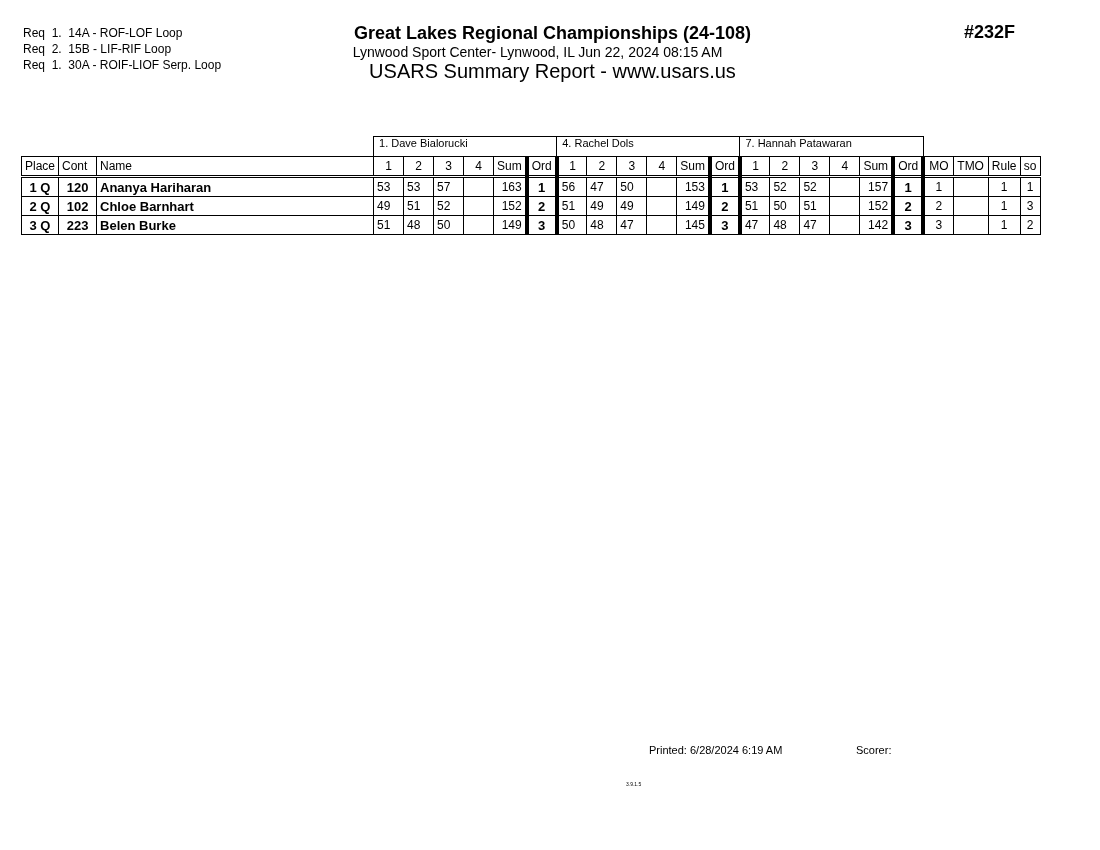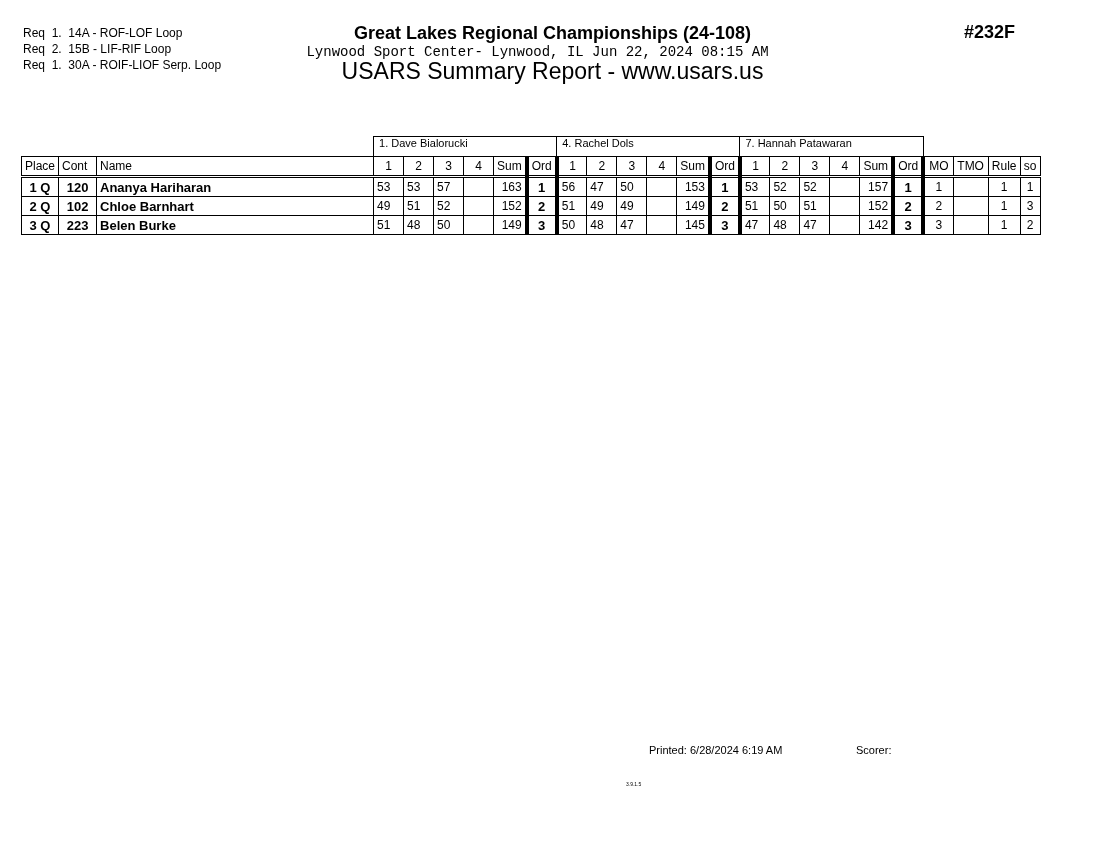--- a/index.html
+++ b/index.html
@@ -2,23 +2,23 @@
 <html><head>
 <meta charset="utf-8">
 <style>
   html, body { margin: 0; padding: 0; background: #ffffff; }
   body { width: 1100px; height: 850px; position: relative; overflow: hidden;
          font-family: "Liberation Sans", sans-serif; color: #000; }
   .reqs { position: absolute; left: 23px; top: 25px; font-size: 12px; line-height: 16px; }
   .reqs div { white-space: pre; }
   .title-block { position: absolute; left: 300px; width: 505px; top: 22px; text-align: center; }
   .t1 { font-size: 18px; font-weight: bold; line-height: 22px; }
-  .t2 { font-size: 14px; line-height: 16px; margin-left: -30px; font-family: Liberation Mono, monospace; }
+  .t2 { font-size: 14px; line-height: 16px; margin-left: -30px; }
   .t3 { font-size: 19px; font-weight: bold; line-height: 24px; letter-spacing: 0.5px; }
-  .t4 { font-size: 23px; line-height: 22px; }
+  .t4 { font-size: 20px; line-height: 22px; }
   .event-id { position: absolute; left: 964px; top: 22px; font-size: 18px; font-weight: bold; }
 
   table.res { position: absolute; left: 21px; top: 136px; border-collapse: collapse; font-size: 12px; }
   table.res td { border: 1px solid #000; height: 18px; padding: 0 3px; white-space: nowrap; }
   table.res tr.judge-row td { height: 19px; vertical-align: top; }
   table.res tr.judge-row td.blank { border: none; }
   table.res tr.hdr td { border-bottom: 3px double #000; text-align: center; }
   table.res tr.hdr td.left { text-align: left; }
   .num { text-align: left; }
   .sum { text-align: right; }

